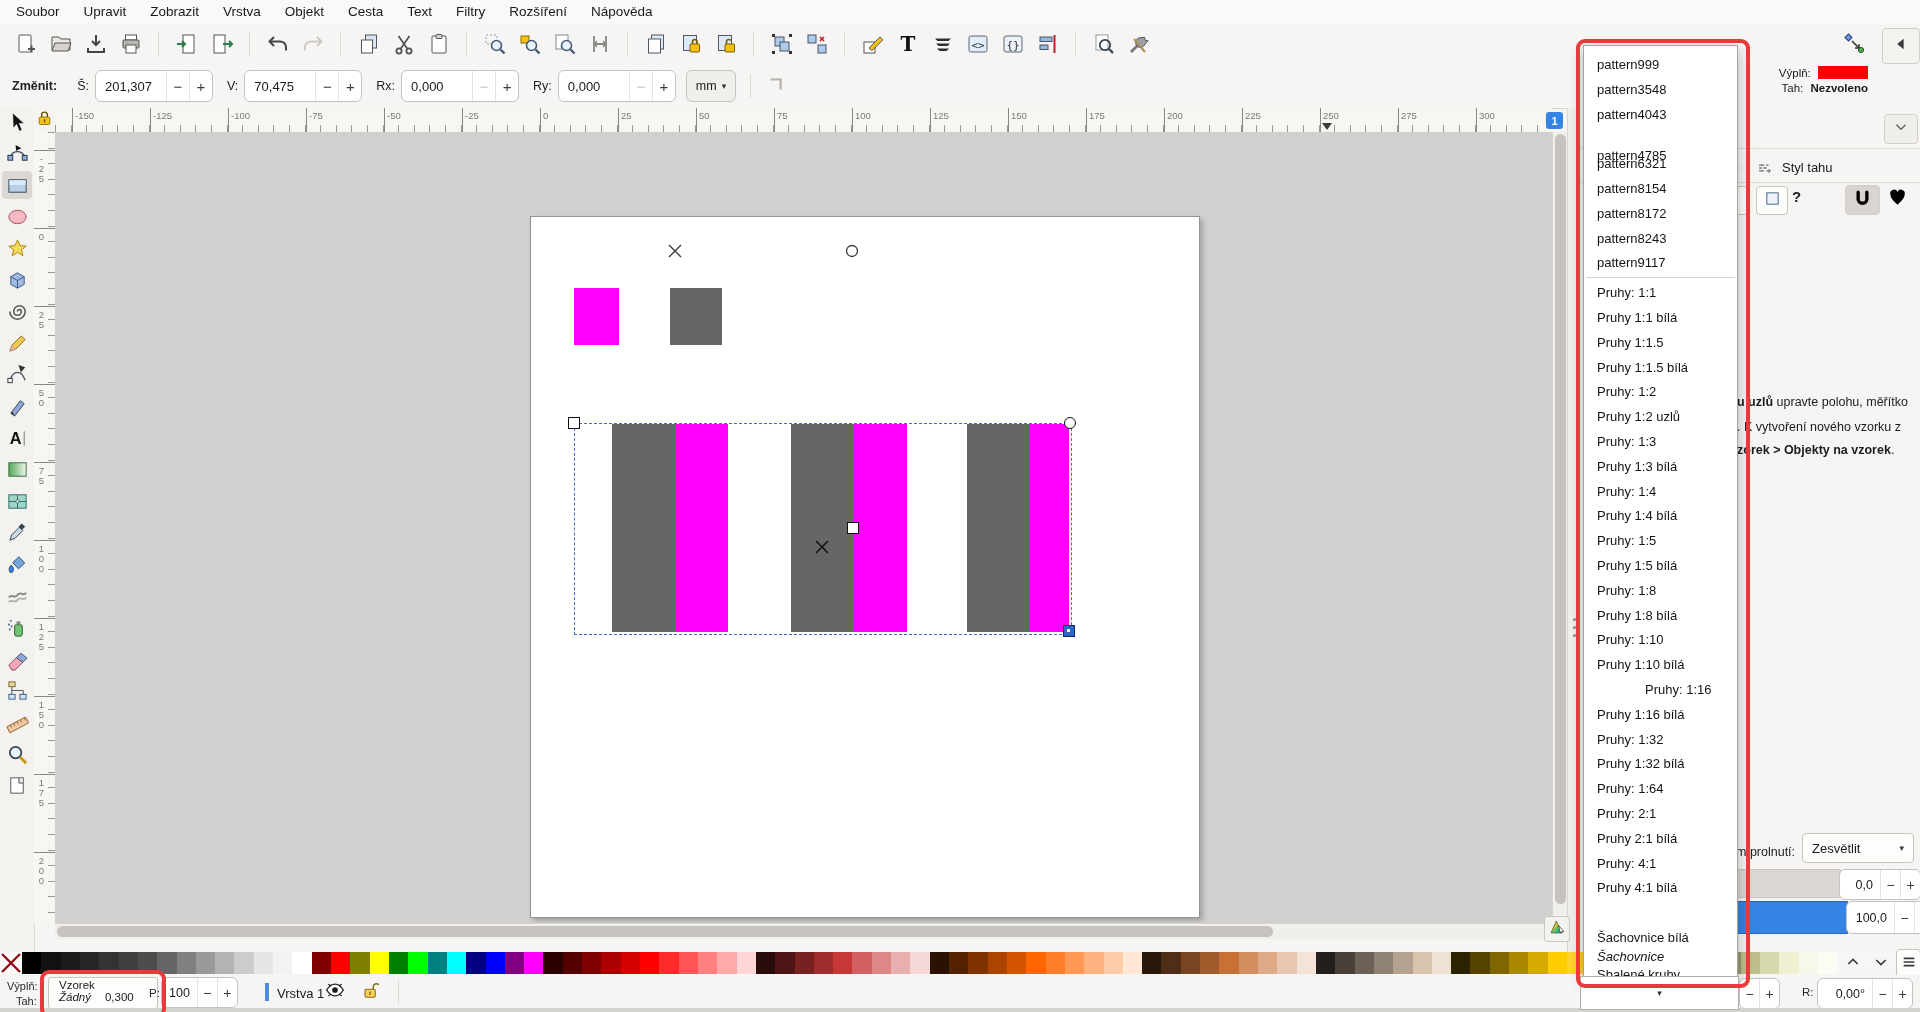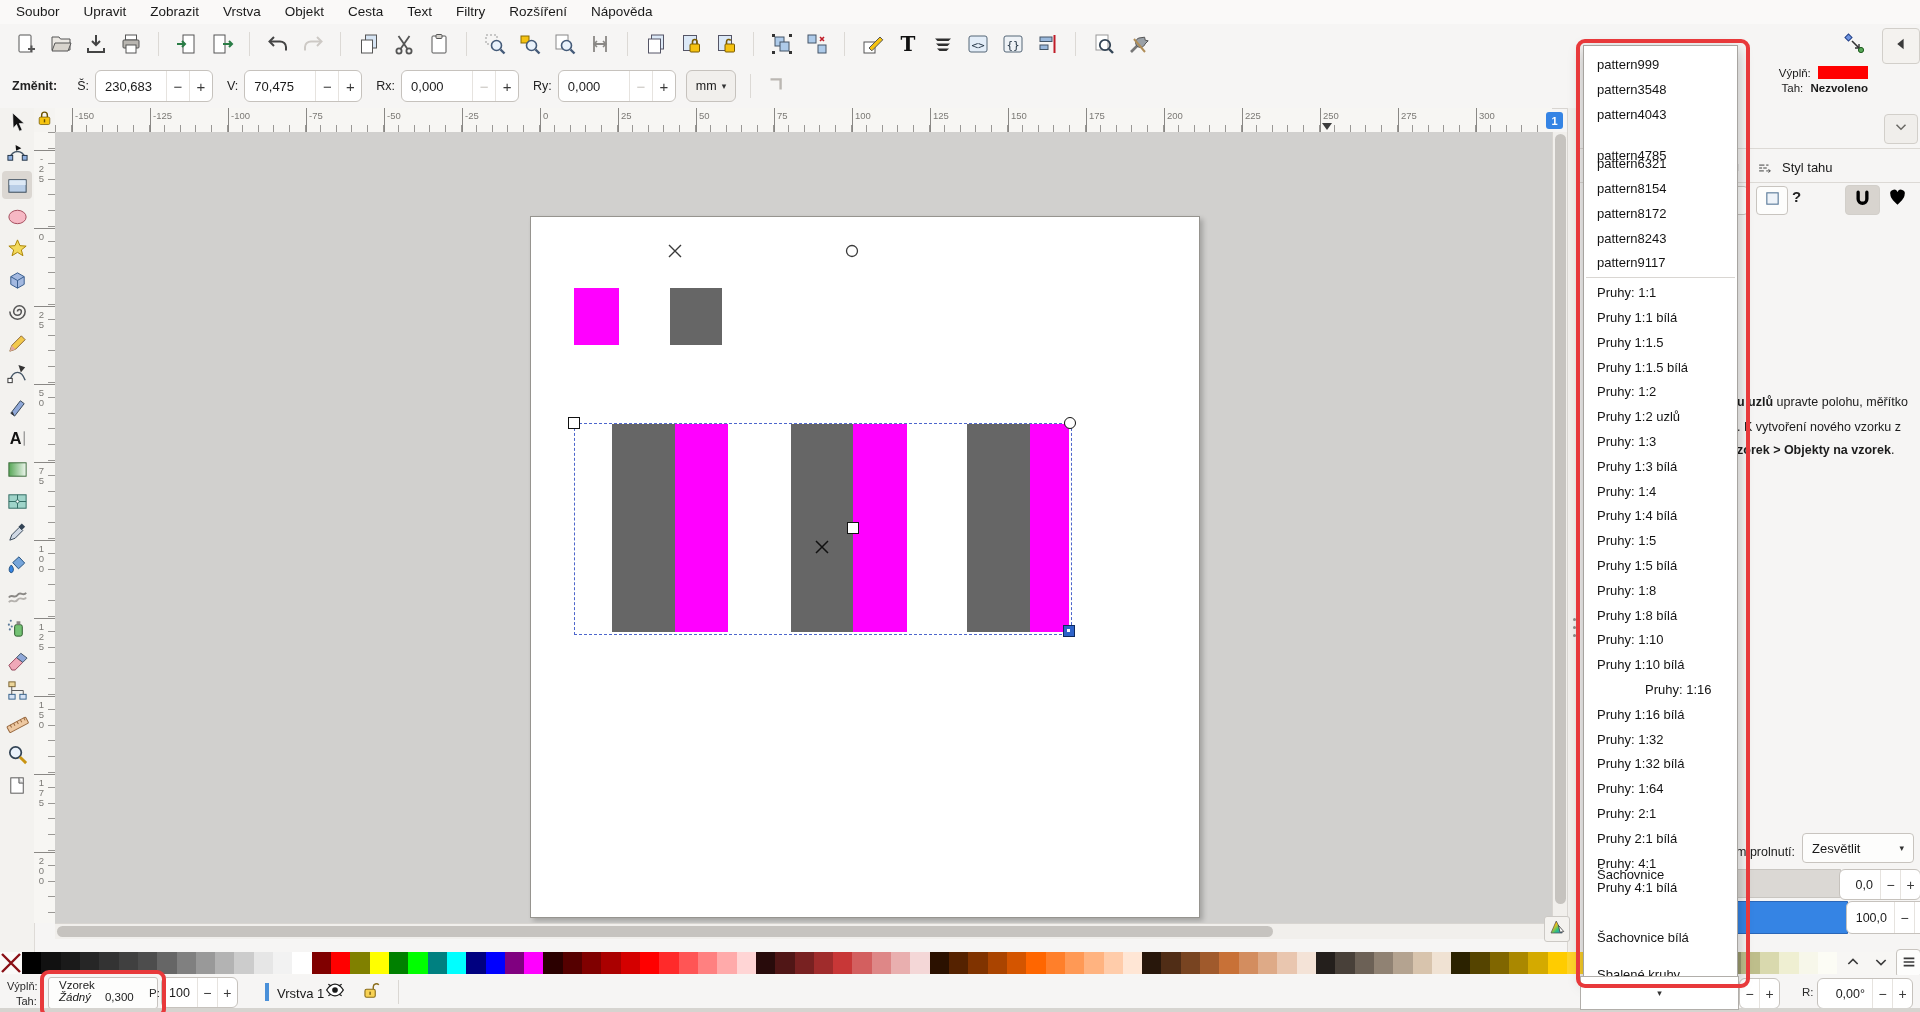--- a/index.html
+++ b/index.html
@@ -307,21 +307,21 @@
   <div class="abs panelbtn" style="left:1882px;top:28px;width:36px;height:34px;background:#f4f2ef;">
       <span id="collico"><svg viewBox="0 0 24 24" width="18" height="18">
           <path d="M15.5 5l-8.5 7 8.5 7z" fill="#3a3a3a"></path>
         </svg></span>
     </div>
 
   <div id="toolopts" class="abs">
     <span class="optlabel" style="font-weight:bold;margin-left:4px;">Změnit:</span>
     <span class="optlabel">Š:</span>
     <span class="spin">
-      <span class="val">230,683</span>
+      <span class="val">201,307</span>
       <span class="seg">−</span>
       <span class="seg">+</span>
     </span>
     <span class="optlabel">V:</span>
     <span class="spin">
       <span class="val">70,475</span>
       <span class="seg">−</span>
       <span class="seg">+</span>
     </span>
     <span class="optlabel">Rx:</span>
@@ -714,21 +714,21 @@
       <div class="pitem" style="top: 606.2px;">Pruhy 1:10 bílá</div>
       <div class="pitem" style="top: 631px; margin-left: 48px;">Pruhy: 1:16</div>
       <div class="pitem" style="top: 655.8px;">Pruhy 1:16 bílá</div>
       <div class="pitem" style="top: 680.6px;">Pruhy: 1:32</div>
       <div class="pitem" style="top: 705.4px;">Pruhy 1:32 bílá</div>
       <div class="pitem" style="top: 730.2px;">Pruhy: 1:64</div>
       <div class="pitem" style="top: 755px;">Pruhy: 2:1</div>
       <div class="pitem" style="top: 779.8px;">Pruhy 2:1 bílá</div>
       <div class="pitem" style="top: 804.6px;">Pruhy: 4:1</div>
       <div class="pitem" style="top: 829.4px;">Pruhy 4:1 bílá</div>
-      <div class="pitem" style="top: 816px;">Šachovnice</div>
+      <div class="pitem" style="top: 898px; font-style: italic;">Šachovnice</div>
       <div class="pitem" style="top: 879px;">Šachovnice bílá</div>
       <div class="pitem" style="top: 916px;">Sbalené kruhy</div>
       <div id="psep" style="top: 231.2px;"></div>
     </div>
   <div id="pscroll" class="abs">
       <span class="caret">▾</span>
     </div>
 
   <div id="palette" class="abs">
     <div class="abs" style="left:0;top:0;width:22px;height:22px;background:#fbfaf9;"><span id="noneico"><svg viewBox="0 0 22 22" width="22" height="22">

